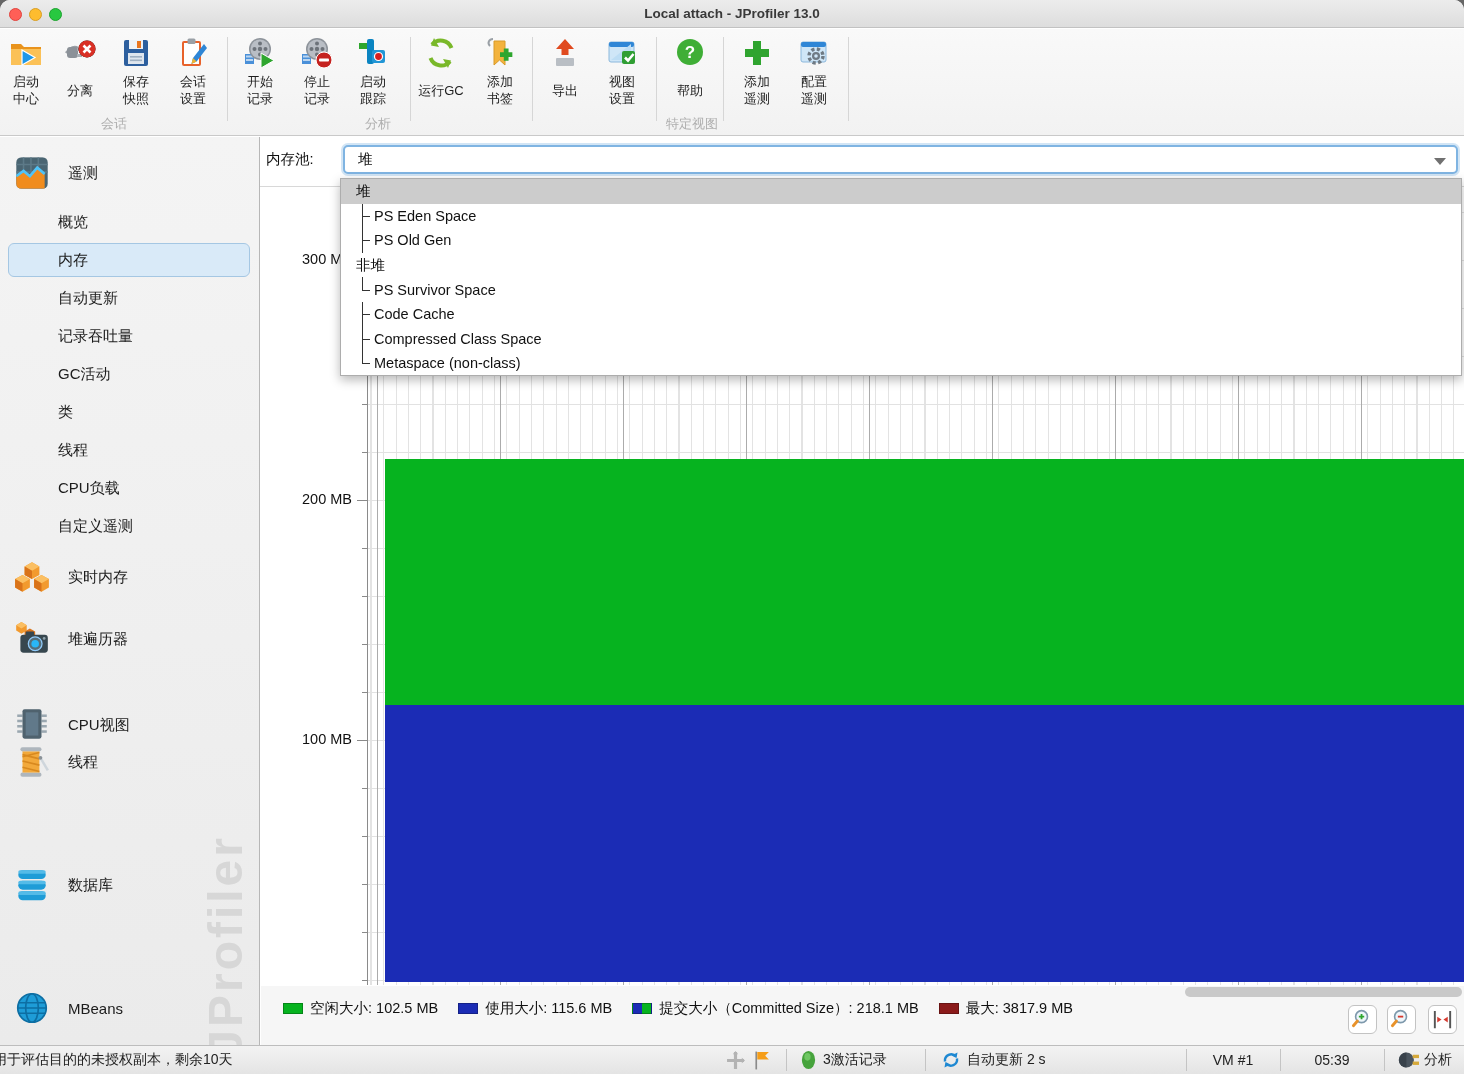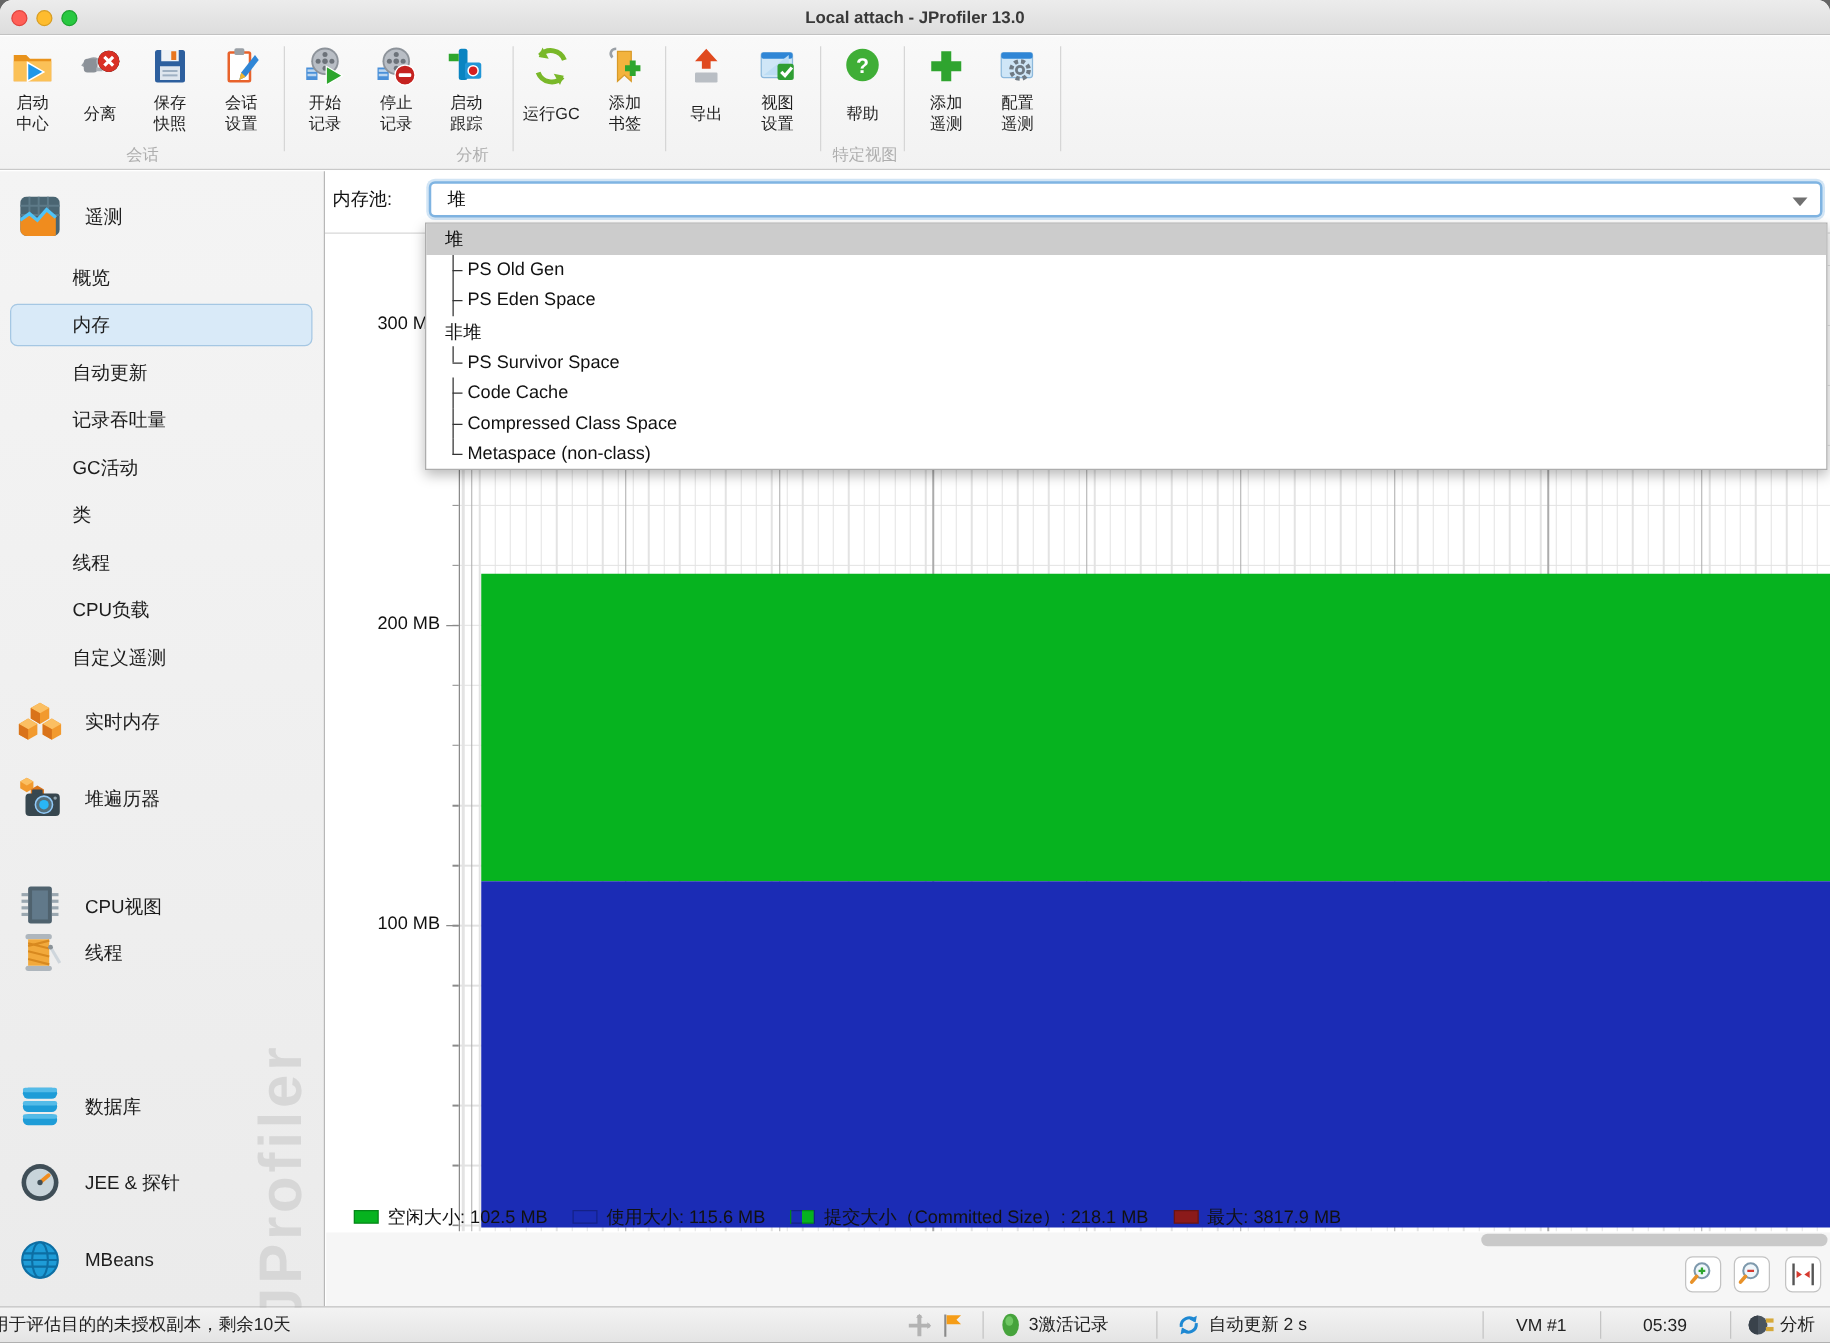--- a/index.html
+++ b/index.html
@@ -74,21 +74,21 @@
   .prow.child { padding-left:17px; }
   .conn { position:relative; width:13px; height:24.6px; flex:none; }
   .conn::before { content:""; position:absolute; left:4px; top:0; height:100%; border-left:1px solid #333; }
   .conn.end::before { height:12.7px; }
   .conn::after { content:""; position:absolute; left:4px; top:12.3px; width:8px; border-top:1px solid #333; }
   .conn + span { margin-left:3px; }
 
   
   .legend-strip { position:absolute; left:261px; top:986px; width:1203px; height:59px; background:#f6f6f6; }
   .hscroll { position:absolute; left:1185px; top:987px; width:277px; height:10px; border-radius:5px; background:#c9c9c9; }
-  .legend { position:absolute; left:283px; top:957px; height:26px; display:flex; align-items:flex-end; gap:20px; }
+  .legend { position:absolute; left:283px; top:999px; height:26px; display:flex; align-items:flex-start; gap:20px; }
   .litem { display:flex; align-items:center; gap:7px; font-size:14.5px; color:#111; white-space:nowrap; }
   .swatch { width:20px; height:11px; flex:none; border:1px solid rgba(0,0,0,.25); }
   .zbtn { position:absolute; top:1005px; width:29px; height:29px; background:#fff; border:1px solid #c3c3c3;
     border-radius:6px; display:flex; align-items:center; justify-content:center; cursor:default; }
 
   
   .statusbar { position:absolute; left:0; top:1045px; width:1464px; height:29px;
     background:linear-gradient(#f3f3f3,#e4e4e4); border-top:1px solid #bdbdbd; font-size:14px; color:#222; }
   .sseg { position:absolute; top:0; height:28px; display:flex; align-items:center; white-space:nowrap; }
   .ssep { position:absolute; top:3px; height:22px; width:1px; background:#c4c4c4; }
@@ -421,29 +421,20 @@
             <rect x="5" y="4" width="26" height="8.4" rx="4.2" fill="#1e9cd7"></rect>
             <rect x="5" y="4" width="26" height="3.4" rx="1.7" fill="#54bbe8"></rect>
             <rect x="5" y="14" width="26" height="8.4" rx="4.2" fill="#1e9cd7"></rect>
             <rect x="5" y="14" width="26" height="3.4" rx="1.7" fill="#54bbe8"></rect>
             <rect x="5" y="24" width="26" height="8.4" rx="4.2" fill="#1e9cd7"></rect>
             <rect x="5" y="24" width="26" height="3.4" rx="1.7" fill="#54bbe8"></rect>
           </g>
         </svg>
       <span>数据库</span>
     </div>
-    <div class="sb-head" style="top:787px">
-      <svg width="38" height="38" viewBox="0 0 36 36">
-          <circle cx="18" cy="18" r="14" fill="#3f4e57"></circle>
-          <circle cx="18" cy="18" r="10.5" fill="#c8d4da"></circle>
-          <path d="M18 18l6.5-5.5" stroke="#f08c1e" stroke-width="3" stroke-linecap="round"></path>
-          <circle cx="18" cy="18" r="2" fill="#3f4e57"></circle>
-        </svg>
-      <span>JEE &amp; 探针</span>
-    </div>
     <div class="sb-head" style="top:849px">
       <svg width="38" height="38" viewBox="0 0 36 36">
           <circle cx="18" cy="18" r="13.5" fill="#1e9cd7"></circle>
           <ellipse cx="18" cy="18" rx="6" ry="13.5" fill="none" stroke="#0d6ea3" stroke-width="1.6"></ellipse>
           <path d="M5 13h26M4.5 18h27M5 23h26" stroke="#0d6ea3" stroke-width="1.6" fill="none"></path>
           <circle cx="18" cy="18" r="13.5" fill="none" stroke="#0d6ea3" stroke-width="1.6"></circle>
         </svg>
       <span>MBeans</span>
     </div>
     <div class="watermark">JProfiler</div>
@@ -467,25 +458,25 @@
   <div class="ytick" style="top:251px">300 MB</div>
   <div class="ytick" style="top:491px">200 MB</div>
   <div class="ytick" style="top:731px">100 MB</div>
 
   <div class="popup">
     <div class="prow hl">
         <span>堆</span>
       </div>
     <div class="prow child">
         <span class="conn"></span>
-        <span>PS Old Gen</span>
+        <span>PS Eden Space</span>
       </div>
     <div class="prow child">
         <span class="conn"></span>
-        <span>PS Eden Space</span>
+        <span>PS Old Gen</span>
       </div>
     <div class="prow">
         <span>非堆</span>
       </div>
     <div class="prow child">
         <span class="conn end"></span>
         <span>PS Survivor Space</span>
       </div>
     <div class="prow child">
         <span class="conn"></span>

